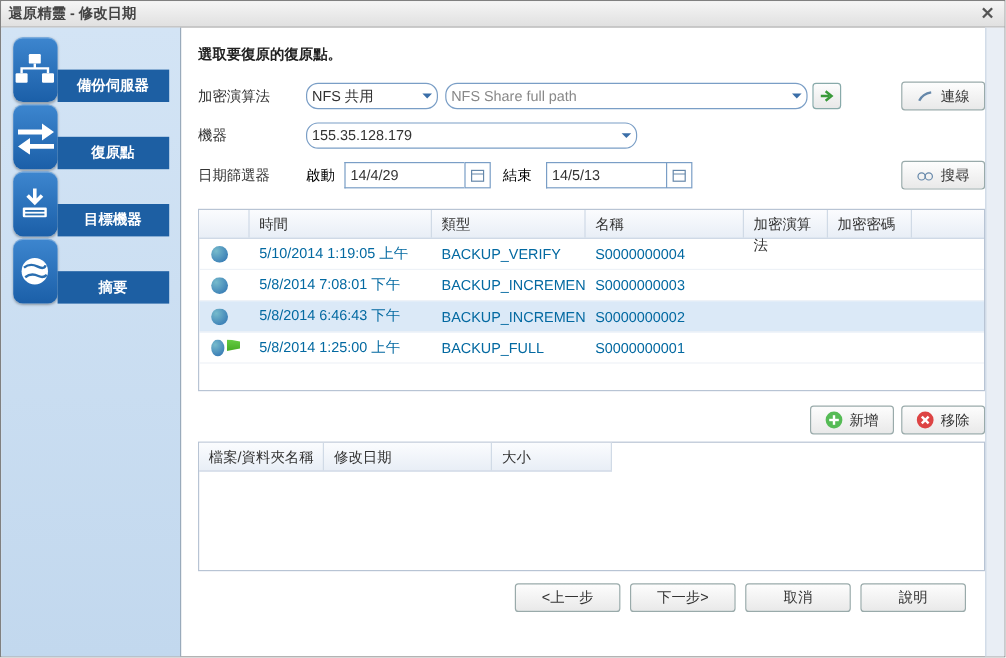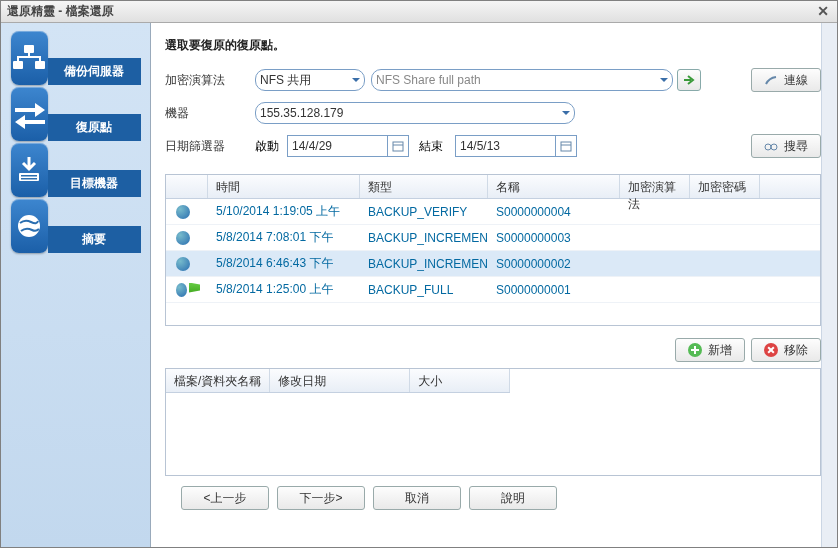--- a/index.html
+++ b/index.html
@@ -41,39 +41,39 @@
 .c-pwd { width: 70px; }
 .globe { width: 14px; height: 14px; border-radius: 50%; background: radial-gradient(circle at 30% 30%, #7bc, #2a6eb0); display: inline-block; }
 .flag { width: 14px; height: 10px; background: linear-gradient(#6c4,#4a2); display: inline-block; clip-path: polygon(0 0, 100% 20%, 100% 80%, 0 100%); }
 .section-title { margin-top: 14px; margin-bottom: 6px; color: #333; }
 .toolbar2 { display: flex; align-items: center; }
 .toolbar2 .rightbtns { display: flex; gap: 6px; }
 .grid2 { border: 1px solid #b8c4d4; height: 108px; display: flex; flex-direction: row; background: #fff; margin-top: 6px; }
 .g2-name { flex: 1; }
 .g2-date { width: 140px; }
 .g2-size { width: 100px; }
-.footer { display: flex; gap: 8px; padding: 10px 16px 12px; }
+.footer { display: flex; justify-content: flex-end; gap: 8px; padding: 10px 16px 12px; }
 .footer .btn { width: 88px; justify-content: center; }
 .scrollbar-right { position: absolute; right: 0; top: 0; width: 16px; height: 100%; background: #e9eef5; border-left: 1px solid #cbd6e4; }
 svg { display: block; }
 .plus { width:14px; height:14px; border-radius:50%; background:#5b5; position:relative; }
 .plus::before, .plus::after { content:""; position:absolute; background:#fff; }
 .plus::before { left:3px; top:6px; width:8px; height:2px; }
 .plus::after { left:6px; top:3px; width:2px; height:8px; }
 .xmark { width:14px; height:14px; border-radius:50%; background:#d44; position:relative; }
 .xmark::before, .xmark::after { content:""; position:absolute; background:#fff; left:3px; top:6px; width:8px; height:2px; }
 .xmark::before { transform: rotate(45deg); }
 .xmark::after { transform: rotate(-45deg); }
 </style>
 </head>
 <body>
 
 <div class="window">
   <div class="titlebar">
-    <span>還原精靈 - 檔案還原</span>
+    <span>還原精靈 - 修改日期</span>
     <span class="spacer"></span>
     <span class="close">✕</span>
   </div>
   <div class="body">
     <div class="sidebar">
       <div class="side-item">
         <div class="side-icon">
           <svg width="36" height="30">
               <rect x="13" y="2" width="10" height="8" fill="#fff" rx="1"></rect>
               <rect x="2" y="18" width="10" height="8" fill="#fff" rx="1"></rect>
@@ -137,21 +137,21 @@
             <svg width="14" height="12">
                 <path d="M2 10 Q5 4 12 3" stroke="#68a" stroke-width="2" fill="none"></path>
               </svg>
             <span>連線</span>
           </div>
         </div>
       </div>
 
       <div class="row">
         <div class="label">機器</div>
-        <div class="select" style="width:320px">
+        <div class="select" style="width:276px">
             <span>155.35.128.179</span>
           </div>
       </div>
 
       <div class="row">
         <div class="label">日期篩選器</div>
         <span style="width:32px">啟動</span>
         <span class="date-wrap">
           <input class="input" value="14/4/29" style="">
           <span class="cal-icon">

